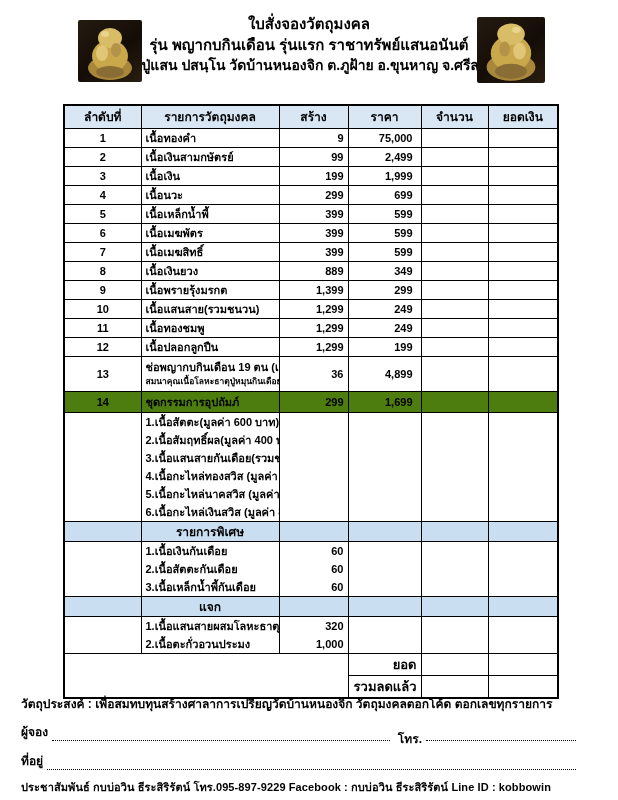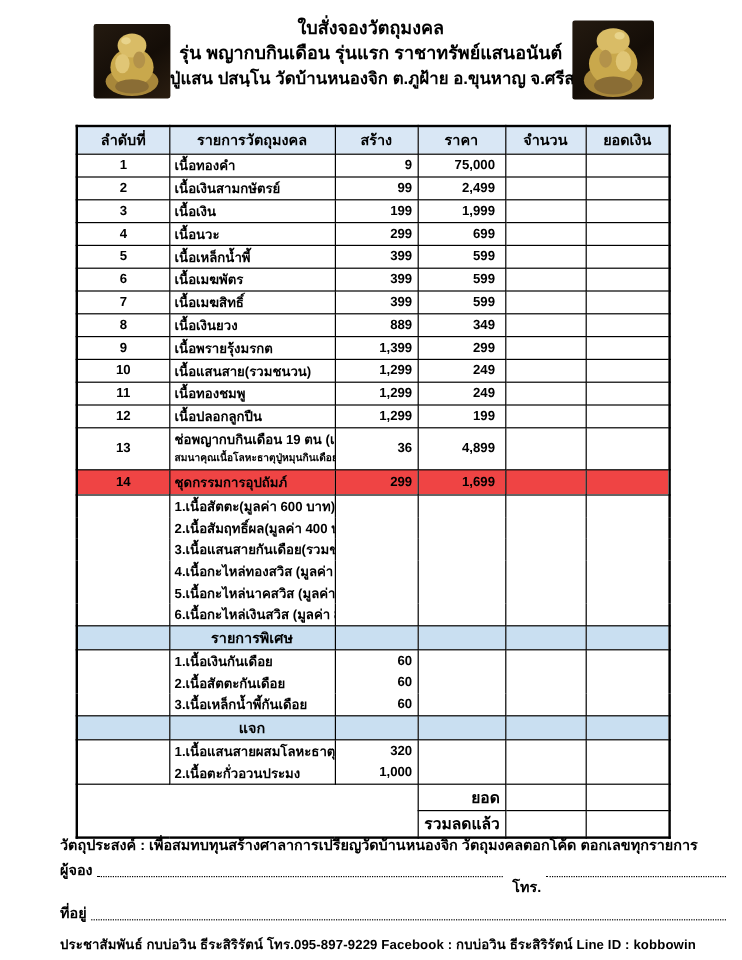--- a/index.html
+++ b/index.html
@@ -32,39 +32,39 @@
     border-collapse:collapse; border:2px solid #000;
     font-size:11px;
   }
   table.order th, table.order td {
     border:1px solid #000; overflow:hidden; white-space:nowrap;
     padding:0 2px; vertical-align:middle;
   }
   tr.head th { height:23px; background:#d9e7f5; text-align:center; font-size:12px; }
   tr.item td { height:19px; }
   tr.r13 td  { height:35px; }
-  tr.hl td   { background:#ef4444; height:21px; }
+  tr.hl td   { background:#4d7c0f; height:21px; }
   tr.sect td { background:#c9dff1; height:20px; }
   .sect-label { text-align:center; font-size:12px; }
   tr.sub td  { height:18px; }
   tr.bt0 td  { border-top:none; }
   tr.bb0 td  { border-bottom:none; }
   tr.sum td  { height:17px; }
   .c-no    { text-align:center; }
   .c-item  { text-align:left; padding-left:4px !important; }
   .c-made  { text-align:right; padding-right:4px !important; }
   .c-price { text-align:right; padding-right:8px !important; }
   .r13 .main { font-size:11px; line-height:15px; }
   .r13 .note { font-size:8.5px; line-height:12px; font-weight:700; }
   .sum-label { text-align:right; padding-right:4px !important; font-size:13px; }
 
   
-  .foot { position:absolute; left:50px; top:694px; width:555px; font-size:12px; }
+  .foot { position:absolute; left:21px; top:694px; width:555px; font-size:12px; }
   .foot .purpose { line-height:20px; white-space:nowrap; }
-  .fline { display:flex; align-items:flex-start; line-height:22px; }
+  .fline { display:flex; align-items:center; line-height:22px; }
   .fline .lbl { white-space:nowrap; padding-right:4px; }
   .dots { flex-grow:1; border-bottom:1.5px dotted #000; height:17px; }
   .dots.short { flex-grow:0; width:150px; }
   .tel-lbl { padding:0 4px 0 8px; white-space:nowrap;margin-top:14px; }
   .contact { margin-top:6px; font-size:11px; white-space:nowrap; letter-spacing:.1px; }
 </style>
 </head>
 <body>
 
 <div class="page">

